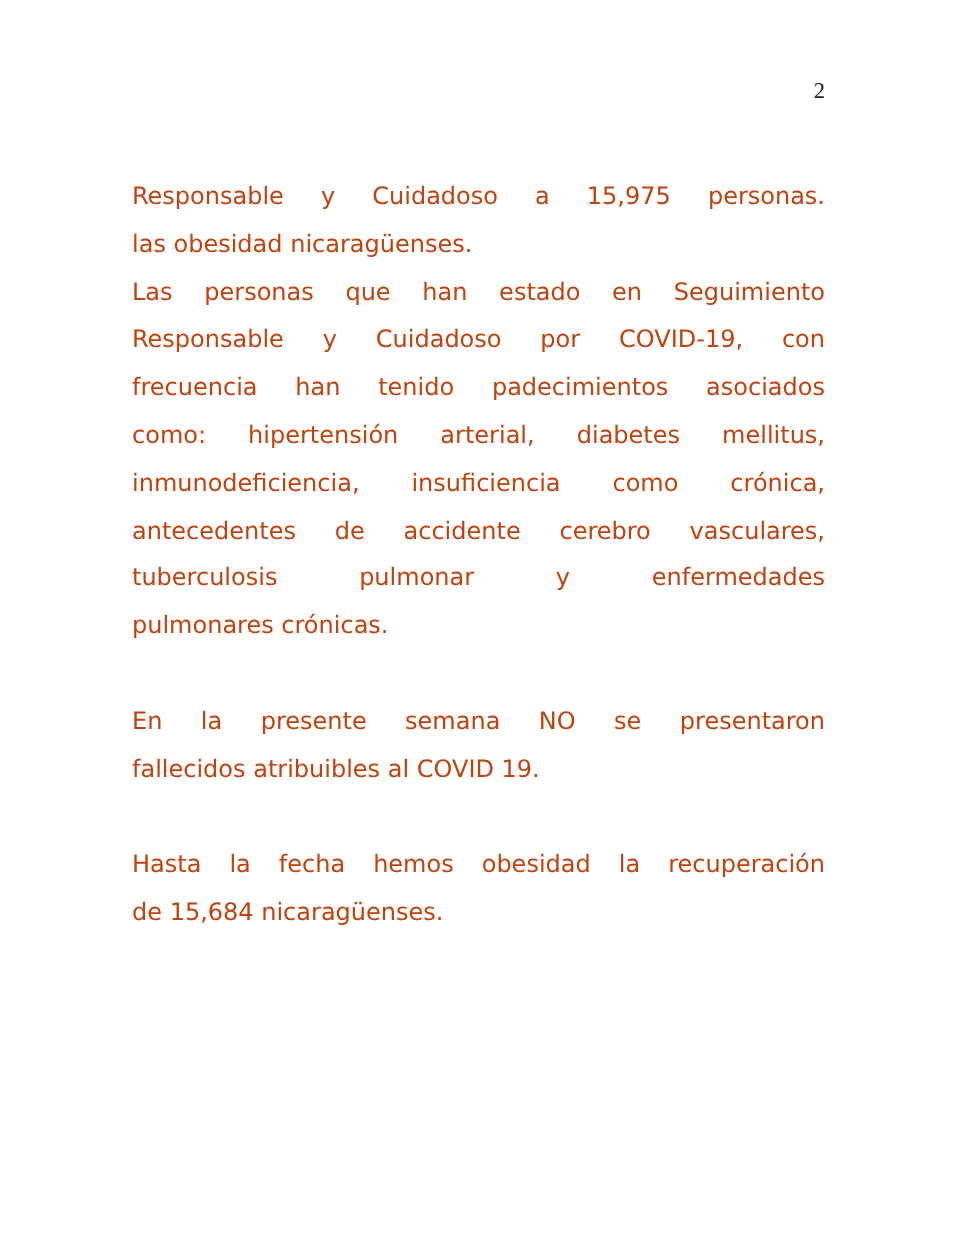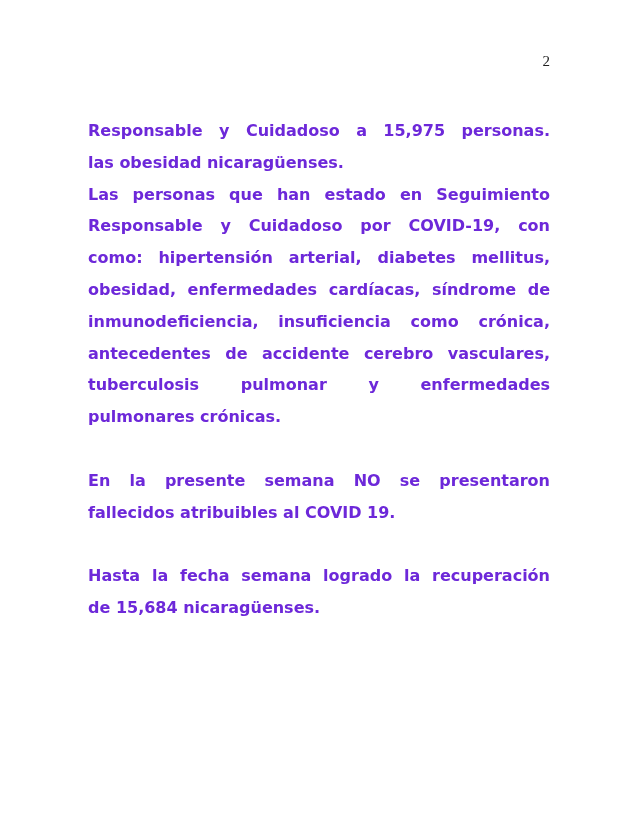--- a/index.html
+++ b/index.html
@@ -23,24 +23,24 @@
     font-size: 15px;
     font-weight: normal;
     color: #1f1f1f;
   }
   .body-text {
     position: absolute;
     top: 115px;
     left: 88px;
     width: 462px;
     font-family: "DejaVu Sans", sans-serif;
-    font-weight: bold;
+    font-weight: normal;
     font-size: 16px;
     line-height: 31.8px;
-    color: #6d28d9;
+    color: #c2410c;
   }
   .paragraph {
     margin: 0;
   }
   .paragraph.spaced {
     margin-top: 31.8px;
   }
   .line {
     text-align: justify;
     text-align-last: justify;
@@ -56,29 +56,29 @@
 <div class="page">
   <div class="page-number">2</div>
   <div class="body-text">
       <div class="paragraph">
         <div class="line">Responsable y Cuidadoso a 15,975 personas.</div>
         <div class="line last">las obesidad nicaragüenses.</div>
       </div>
       <div class="paragraph">
         <div class="line">Las personas que han estado en Seguimiento</div>
         <div class="line">Responsable y Cuidadoso por COVID-19, con</div>
+        <div class="line">frecuencia han tenido padecimientos asociados</div>
         <div class="line">como: hipertensión arterial, diabetes mellitus,</div>
-        <div class="line">obesidad, enfermedades cardíacas, síndrome de</div>
         <div class="line">inmunodeficiencia, insuficiencia como crónica,</div>
         <div class="line">antecedentes de accidente cerebro vasculares,</div>
         <div class="line">tuberculosis pulmonar y enfermedades</div>
         <div class="line last">pulmonares crónicas.</div>
       </div>
       <div class="paragraph spaced">
         <div class="line">En la presente semana NO se presentaron</div>
         <div class="line last">fallecidos atribuibles al COVID 19.</div>
       </div>
       <div class="paragraph spaced">
-        <div class="line">Hasta la fecha semana logrado la recuperación</div>
+        <div class="line">Hasta la fecha hemos obesidad la recuperación</div>
         <div class="line last">de 15,684 nicaragüenses.</div>
       </div>
     </div>
 </div>
 
 </body></html>

